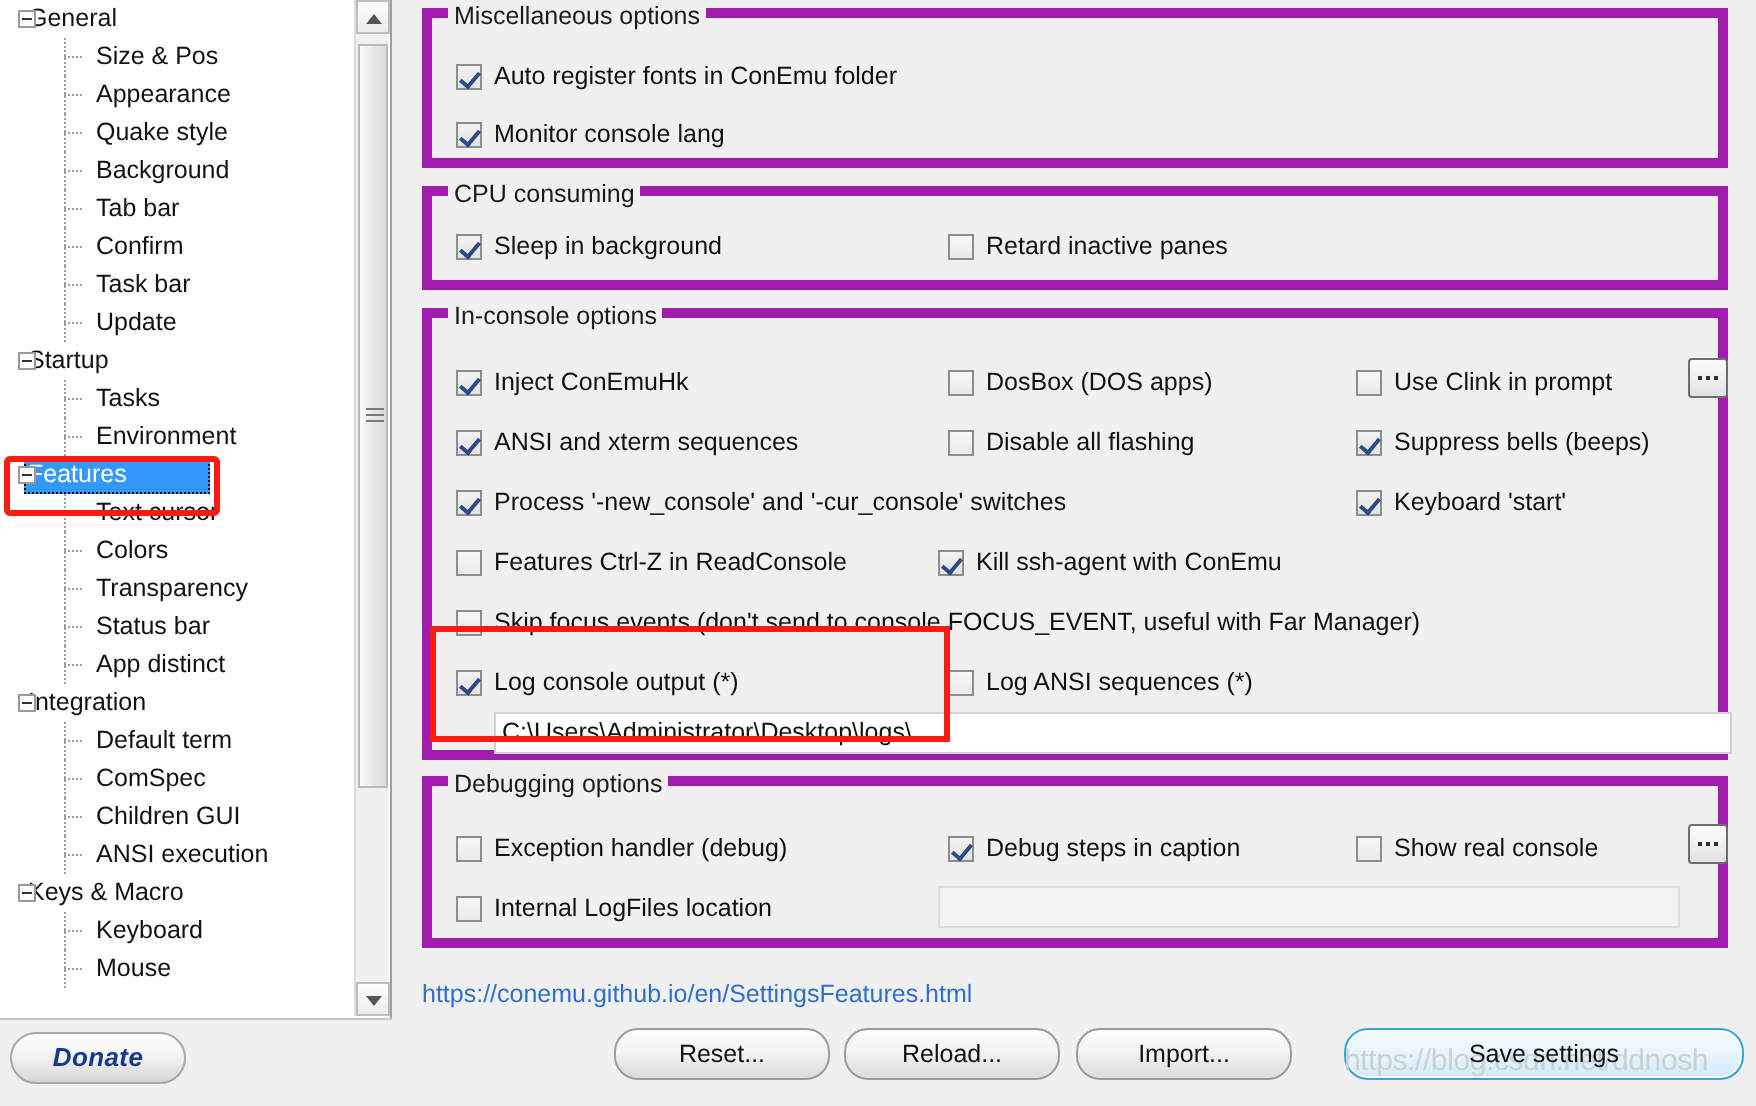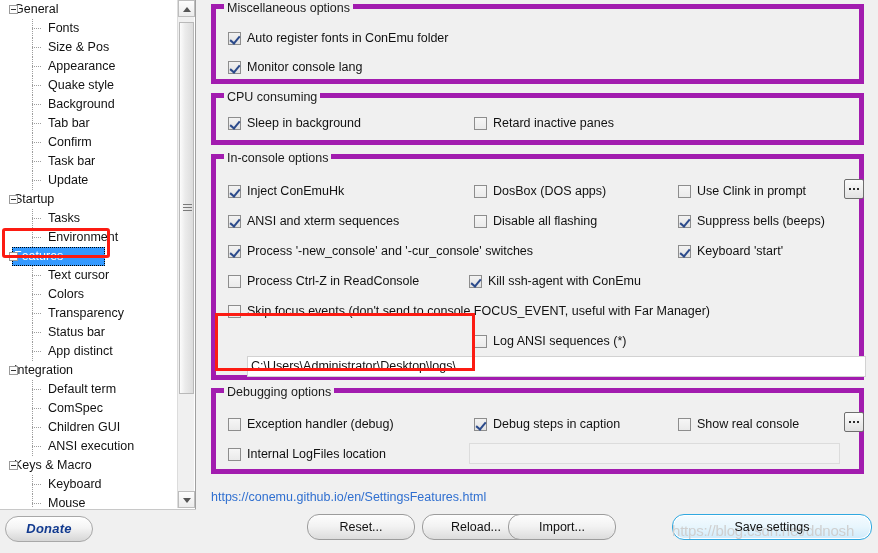--- a/index.html
+++ b/index.html
@@ -280,21 +280,20 @@
 
 <div id="root">
 
   <div id="tree-panel">
     <div id="tree-scroll-area">
 
       <div class="tree-node lvl0" style="top:0">
         <span class="expander"></span>
         <span class="lbl">General</span>
       </div>
-      <div class="tree-node lvl1"><span class="lbl">Fonts</span></div>
       <div class="tree-node lvl1"><span class="lbl">Size &amp; Pos</span></div>
       <div class="tree-node lvl1"><span class="lbl">Appearance</span></div>
       <div class="tree-node lvl1"><span class="lbl">Quake style</span></div>
       <div class="tree-node lvl1"><span class="lbl">Background</span></div>
       <div class="tree-node lvl1"><span class="lbl">Tab bar</span></div>
       <div class="tree-node lvl1"><span class="lbl">Confirm</span></div>
       <div class="tree-node lvl1"><span class="lbl">Task bar</span></div>
       <div class="tree-node lvl1"><span class="lbl">Update</span></div>
 
       <div class="tree-node lvl0">
@@ -403,30 +402,33 @@
       </div>
 
       <div class="cbrow" style="left:12px; top:85px;">
         <span class="cb on"></span><span>Process '-new_console' and '-cur_console' switches</span>
       </div>
       <div class="cbrow" style="left:462px; top:85px;">
         <span class="cb on"></span><span>Keyboard 'start'</span>
       </div>
 
       <div class="cbrow" style="left:12px; top:115px;">
-        <span class="cb off"></span><span>Process Ctrl-Z in ReadConsole</span>
+        <span class="cb off"></span><span>Features Ctrl-Z in ReadConsole</span>
       </div>
       <div class="cbrow" style="left:253px; top:115px;">
         <span class="cb on"></span><span>Kill ssh-agent with ConEmu</span>
       </div>
 
       <div class="cbrow" style="left:12px; top:145px;">
         <span class="cb off"></span><span>Skip focus events (don't send to console FOCUS_EVENT, useful with Far Manager)</span>
       </div>
 
+      <div class="cbrow" style="left:12px; top:175px;">
+        <span class="cb on"></span><span>Log console output (*)</span>
+      </div>
       <div class="cbrow" style="left:258px; top:175px;">
         <span class="cb off"></span><span>Log ANSI sequences (*)</span>
       </div>
 
       <div class="textinput" style="left:31px; top:197px; width:619px; height:21px;">C:\Users\Administrator\Desktop\logs\</div>
     </div>
 
     <div class="groupbox" style="left:4px; top:388px; width:653px; height:86px;">
       <span class="group-title">Debugging options</span>
       <div class="cbrow" style="left:12px; top:24px;">
@@ -446,20 +448,20 @@
       </div>
       <div class="textinput disabled" style="left:253px; top:50px; width:371px; height:21px;"></div>
     </div>
 
   </div>
 
   <a id="help-link" href="#">https://conemu.github.io/en/SettingsFeatures.html</a>
 
   <div class="btn" style="left:307px; top:514px; width:108px;">Reset...</div>
   <div class="btn" style="left:422px; top:514px; width:108px;">Reload...</div>
-  <div class="btn" style="left:508px; top:514px; width:108px;">Import...</div>
+  <div class="btn" style="left:538px; top:514px; width:108px;">Import...</div>
   <div class="btn" id="save-btn" style="left:672px; top:514px; width:200px;"></div>
   <div id="watermark">https://blog.csdn.net/ddnosh</div>
   <div id="save-label">Save settings</div>
 
   <div id="log-annot"></div>
 
 </div>
 
 </body></html>

